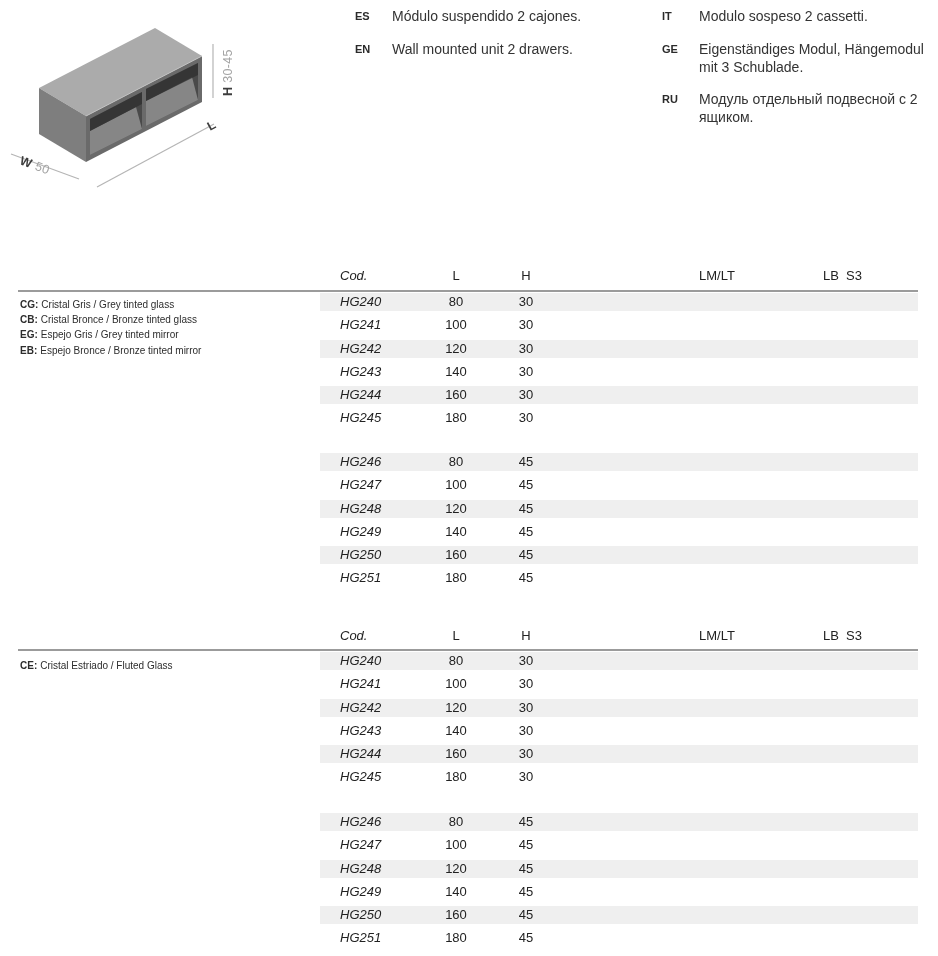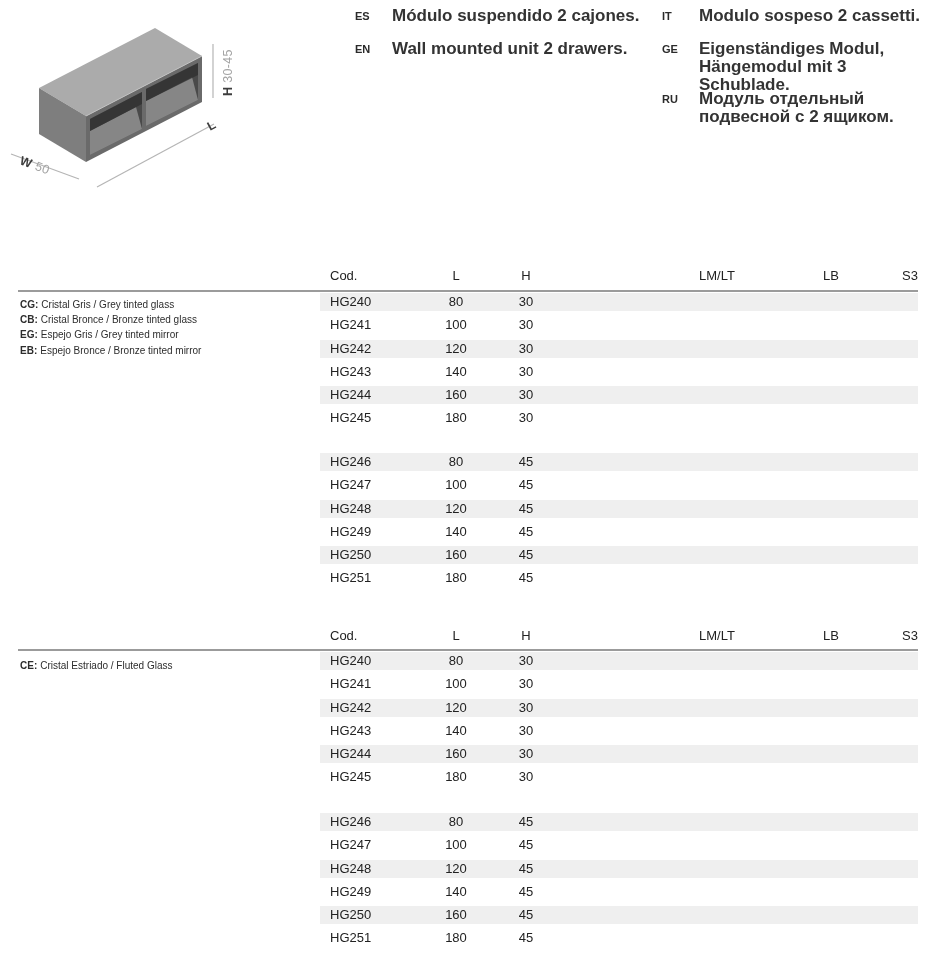--- a/index.html
+++ b/index.html
@@ -13,34 +13,34 @@
   .dimb{font-weight:bold;fill:#3d3d3d;font-size:12.5px;letter-spacing:.3px;}
   .dimg{fill:#a3a3a3;font-size:12.5px;letter-spacing:.3px;}
   
   .lang-row{position:absolute;display:flex;align-items:flex-start;}
   .lr-left{left:323px;}
   .lr-right{left:630px;}
   .row-a{top:7px}
   .row-b{top:40px}
   .row-c{top:90px}
   .lang-code{flex:0 0 37px;font-size:11px;font-weight:bold;color:#2b2b2b;line-height:18px;padding-left:32px;}
-  .lang-text{font-size:17px;color:#333333;line-height:18px;font-weight:bold;}
+  .lang-text{font-size:14px;color:#333333;line-height:18px;}
   .lr-left .lang-text{width:260px;}
   .lr-right .lang-text{width:232px;}
   
   .rule{position:absolute;left:18px;width:900px;height:2px;background:#9b9b9b;}
   .thead,.trow{width:598px;height:18px;}
   .thead{position:absolute;left:320px;}
   .thead span,.trow span{position:absolute;top:0;line-height:18px;font-size:13px;color:#222222;white-space:nowrap;}
-  .c-cod{left:10px;}
+  .c-cod{left:20px;font-style:italic;}
   .c-l{left:100px;width:72px;text-align:center;}
   .c-h{left:172px;width:68px;text-align:center;}
   .c-lmlt{left:379px;width:80px;text-align:left;}
   .c-lb{left:476px;width:70px;text-align:center;}
-  .c-s3{left:570px;width:40px;text-align:center;}
+  .c-s3{left:526px;width:40px;text-align:left;}
   .trows{position:absolute;left:320px;width:598px;}
   .trow{position:relative;margin-bottom:5.3px;}
   .trows div.trow:nth-of-type(odd){background:#efefef;}
   
   .legend{position:absolute;left:20px;font-size:10px;line-height:15.2px;color:#2d2d2d;}
   .lg-line{height:15.2px;white-space:nowrap;}
   .lg-code{font-weight:bold;margin-right:3px;}
 </style>
 </head>
 <body>

